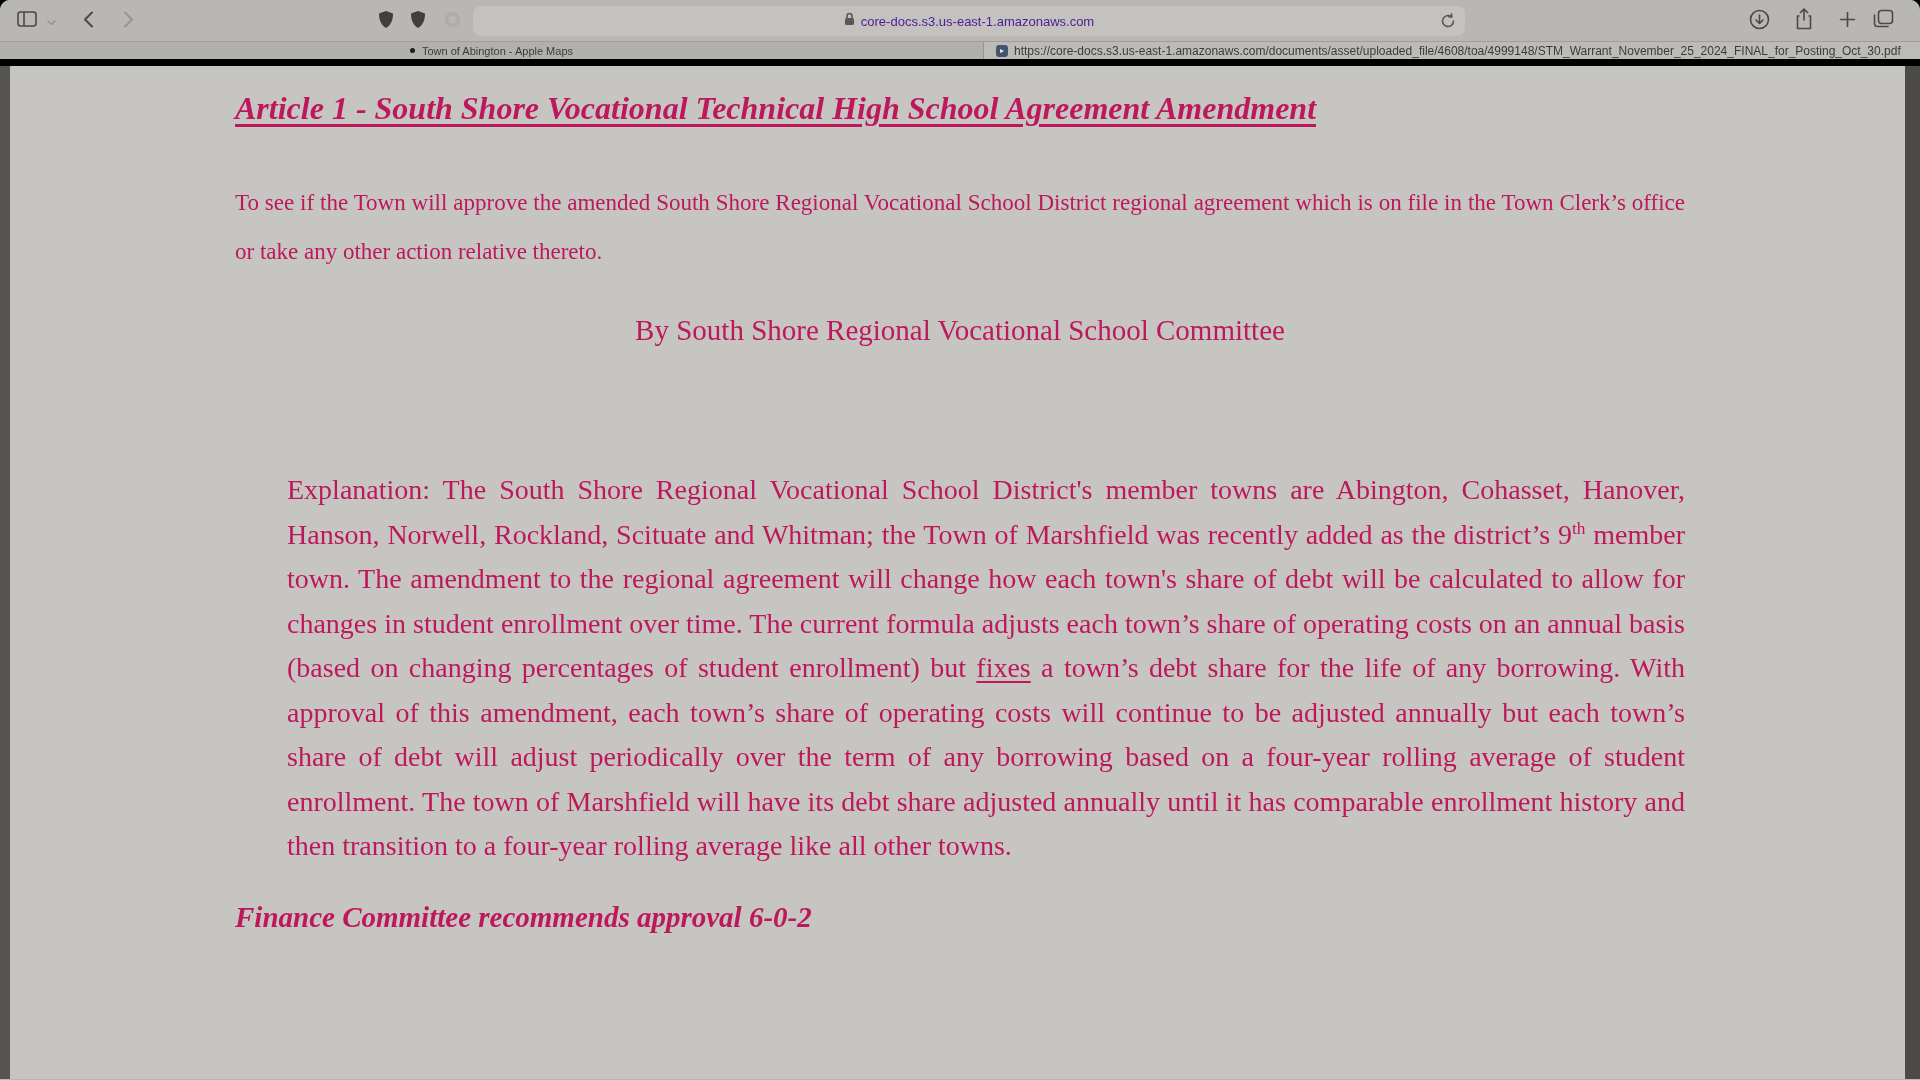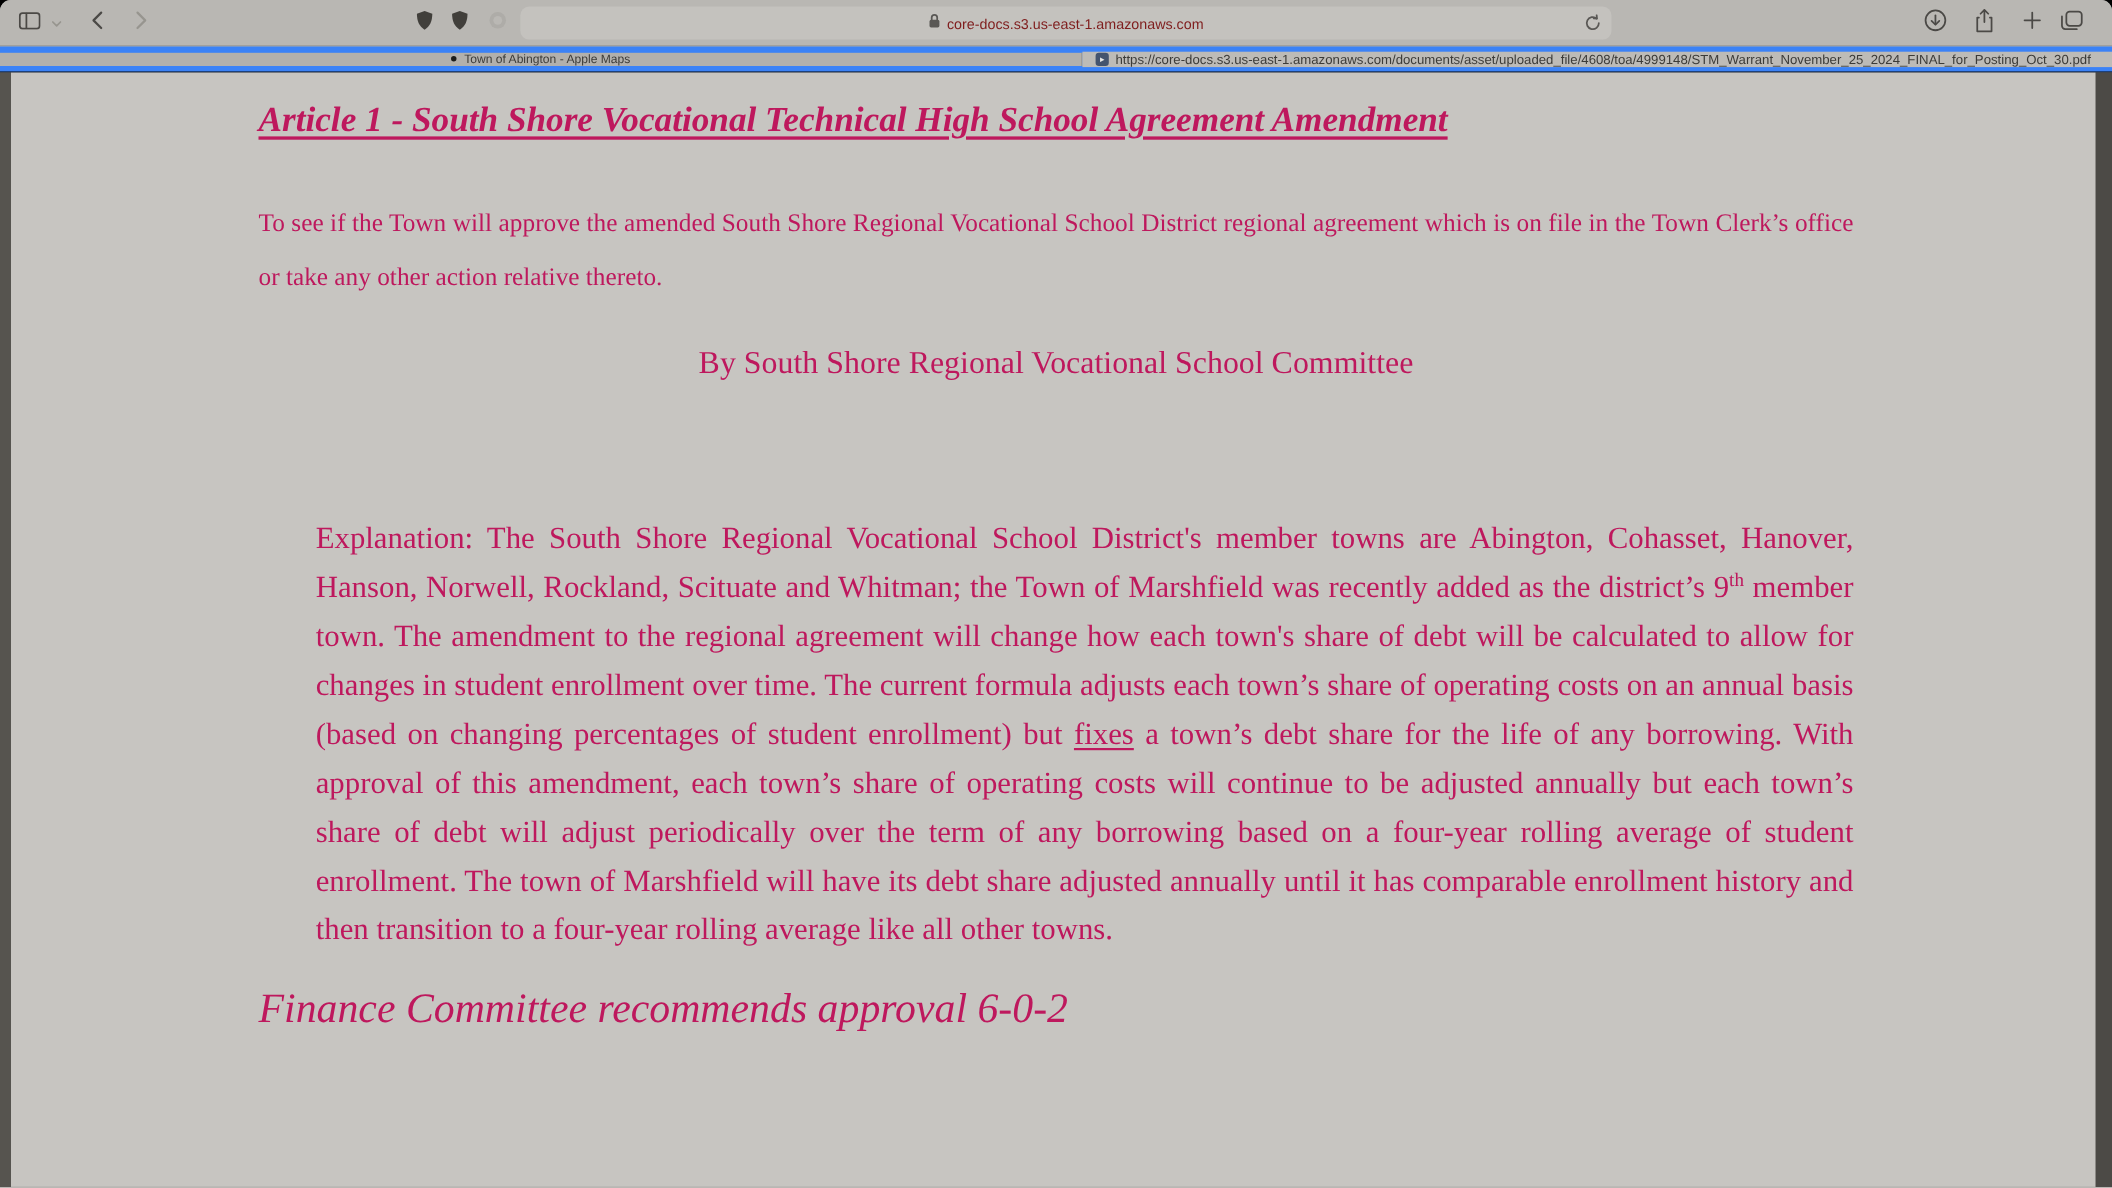--- a/index.html
+++ b/index.html
@@ -12,24 +12,24 @@
   }
   
   .toolbar{position:relative;height:42px;background:#b9b7b3;border-bottom:1px solid #a09e9a;}
   .tbtn{position:absolute;top:0;height:42px;display:flex;align-items:center;justify-content:center;}
   .icon-stroke{stroke:#4b4946;fill:none;stroke-width:1.6;stroke-linecap:round;stroke-linejoin:round;}
   .icon-muted{stroke:#97958f;}
   .urlfield{
     position:absolute;left:473px;top:6px;width:992px;height:30px;border-radius:8px;
     background:#c4c2be;display:flex;align-items:center;justify-content:center;
   }
-  .urltext{font-size:13px;color:#7f1d1d;margin-left:6px;}
+  .urltext{font-size:13px;color:#4c1d95;margin-left:6px;}
   .reload{position:absolute;right:9px;top:7px;}
   
-  .tabbar{display:flex;height:24px;background:#3b82f6;border-bottom:1px solid #000000;align-items:center;}
+  .tabbar{display:flex;height:24px;background:#3b82f6;border-bottom:7px solid #000000;}
   .tab{display:flex;align-items:center;justify-content:center;font-size:11px;color:#3c3b38;overflow:hidden;white-space:nowrap;}
   .tab1{width:984px;background:#b2b0ac;border-right:1px solid #96948f;}
   .tab2{flex:1;background:#bdbbb7;justify-content:flex-start;padding-left:12px;}
   .favdot{width:5px;height:5px;border-radius:50%;background:#1c1c1a;margin-right:7px;flex:0 0 auto;}
   .favsq{width:12px;height:12px;border-radius:3px;background:#44546e;margin-right:6px;flex:0 0 auto;
          display:flex;align-items:center;justify-content:center;color:#e8e8e6;font-size:8px;line-height:1;}
   .tab2 .tabtitle{overflow:hidden;text-overflow:ellipsis;font-size:12px;}
   
   .content{position:relative;height:1013px;background:#56544f;}
   .edge-left{position:absolute;left:0;top:0;width:10px;height:100%;background:#56544f;}
@@ -45,21 +45,21 @@
     margin:0;
   }
   .para1{font-size:23px;line-height:49px;text-align:justify;margin:50px 0 0 0;}
   .byline{font-size:29px;line-height:40px;margin:34px 0 0 0;text-align:center;}
   .explanation{
     font-size:28px;line-height:44.5px;text-align:justify;
     margin:118px 0 0 52px;width:1398px;
   }
   .explanation sup{font-size:0.62em;line-height:0;vertical-align:super;}
   .u-word{text-decoration:underline;text-underline-offset:4px;}
-  .finance{font-size:38px;font-style:italic;line-height:36px;margin:30px 0 0 0;}
+  .finance{font-size:29px;font-style:italic;line-height:36px;margin:30px 0 0 0;font-weight:bold;}
 </style>
 </head>
 <body>
 
 <div class="window">
 
   <div class="toolbar">
 
     <div class="tbtn" style="left:14px;width:26px;">
       <span>

